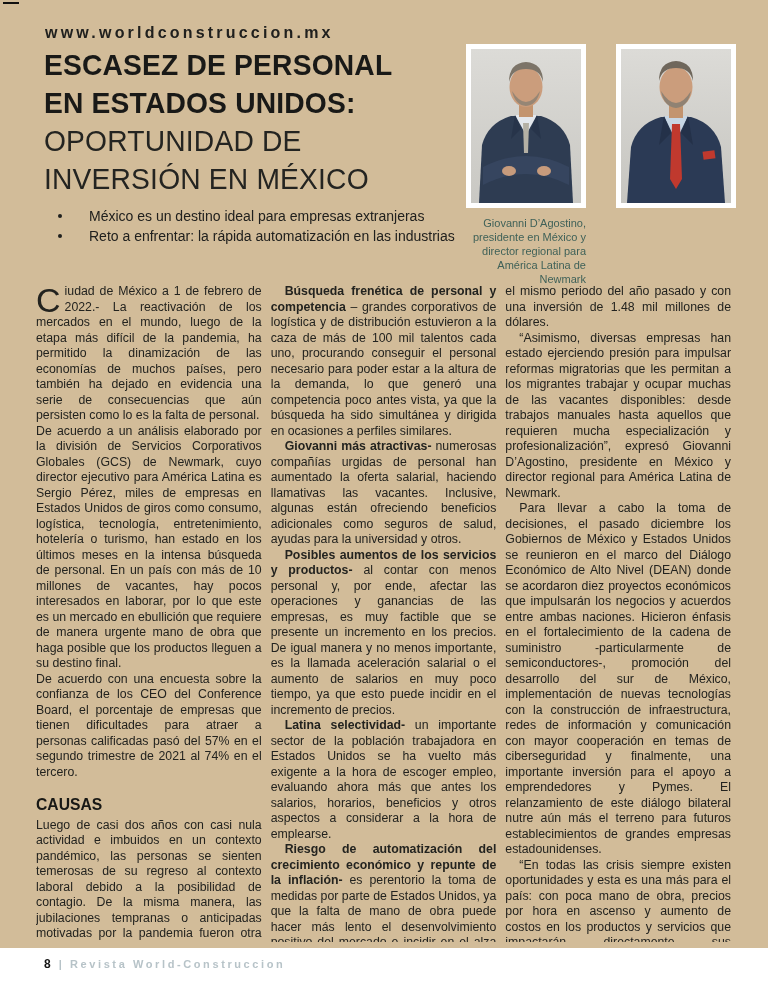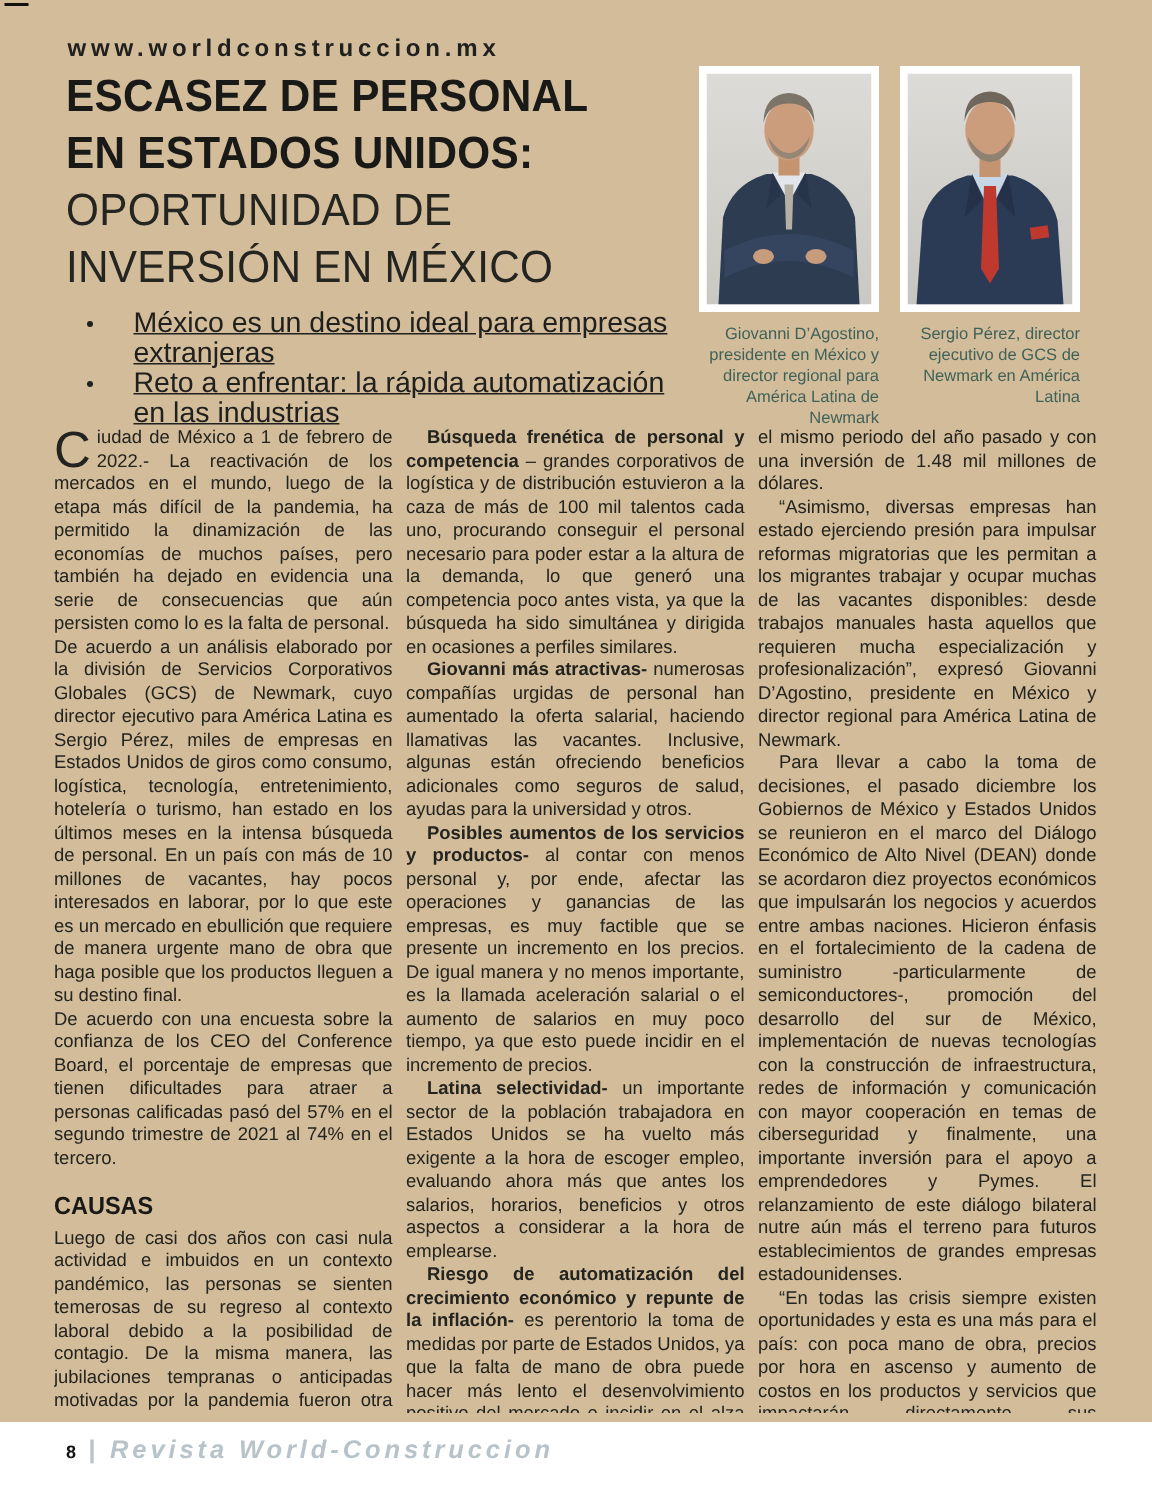--- a/index.html
+++ b/index.html
@@ -54,40 +54,39 @@
 
   .bullets {
     position: absolute;
     left: 56px; top: 206px;
     width: 400px;
     list-style: none;
   }
   .bullets li {
     position: relative;
     padding-left: 33px;
-    font-size: 19px;
+    font-size: 14px;
     line-height: 20px;
     color: #20201e;
-    text-decoration: underline;
   }
   .bullets li::before {
     content: "";
     position: absolute;
     left: 2px; top: 8px;
     width: 4px; height: 4px;
     border-radius: 50%;
     background: #20201e;
   }
 
   
   .photos {
     position: absolute;
     left: 466px; top: 44px;
     display: flex;
-    gap: 14px;
+    gap: 30px;
   }
   figure.portrait { width: 120px; }
   .photo-frame {
     width: 120px; height: 164px;
     background: #ffffff;
     padding: 5px;
   }
   .photo-frame svg { display: block; width: 110px; height: 154px; }
   figcaption {
     margin-top: 8px;
@@ -145,25 +144,24 @@
     display: flex;
     align-items: baseline;
     gap: 8px;
   }
   .page-number {
     font-size: 12px;
     font-weight: 800;
     color: #141414;
   }
   .magazine-name {
-    font-size: 17px;
+    font-size: 11px;
     font-weight: 600;
     letter-spacing: 2.6px;
     color: #b7c3c8;
-    font-style: italic;
   }
 </style>
 </head>
 <body>
 
 <div class="page">
   <div class="beige"></div>
   <div class="cropmark"></div>
 
   <div class="site-url">www.worldconstruccion.mx</div>
@@ -239,21 +237,20 @@
           <rect x="82" y="102" width="12" height="8" fill="#c0392e" transform="rotate(-8 88 106)"></rect>
 
           <rect x="48" y="53" width="14" height="16" fill="#c3946f"></rect>
           <ellipse cx="55" cy="38" rx="16.5" ry="20" fill="#cb9d7c"></ellipse>
 
           <path d="M40 42 Q55 66 70 42 Q67 58 55 59 Q43 58 40 42 Z" fill="#8a7f72" opacity="0.9"></path>
 
           <path d="M38 32 Q38 13 55 12 Q72 13 72 32 Q69 19 55 19 Q41 19 38 32 Z" fill="#6f675c"></path>
         </svg>
       </div>
-      <figcaption>Sergio Pérez, director ejecutivo de GCS de Newmark en América Latina</figcaption>
     </figure>
   </div>
 
   <div class="columns">
     <div class="col">
       <p><span class="dropcap">C</span><span>iudad de México a 1 de febrero de 2022.- La reactivación de los mercados en el mundo, luego de la etapa más difícil de la pandemia, ha permitido la dinamización de las economías de muchos países, pero también ha dejado en evidencia una serie de consecuencias que aún persisten como lo es la falta de personal.</span></p>
       <p>De acuerdo a un análisis elaborado por la división de Servicios Corporativos Globales (GCS) de Newmark, cuyo director ejecutivo para América Latina es Sergio Pérez, miles de empresas en Estados Unidos de giros como consumo, logística, tecnología, entretenimiento, hotelería o turismo, han estado en los últimos meses en la intensa búsqueda de personal. En un país con más de 10 millones de vacantes, hay pocos interesados en laborar, por lo que este es un mercado en ebullición que requiere de manera urgente mano de obra que haga posible que los productos lleguen a su destino final.</p>
       <p>De acuerdo con una encuesta sobre la confianza de los CEO del Conference Board, el porcentaje de empresas que tienen dificultades para atraer a personas calificadas pasó del 57% en el segundo trimestre de 2021 al 74% en el tercero.</p>
       <h2 class="section">CAUSAS</h2>
       <p>Luego de casi dos años con casi nula actividad e imbuidos en un contexto pandémico, las personas se sienten temerosas de su regreso al contexto laboral debido a la posibilidad de contagio. De la misma manera, las jubilaciones tempranas o anticipadas motivadas por la pandemia fueron otra sorpresiva reacción de los trabajadores, lo cual acentuó la poca demanda de trabajo, sin dejar atrás las etapas de vacunación.</p>

